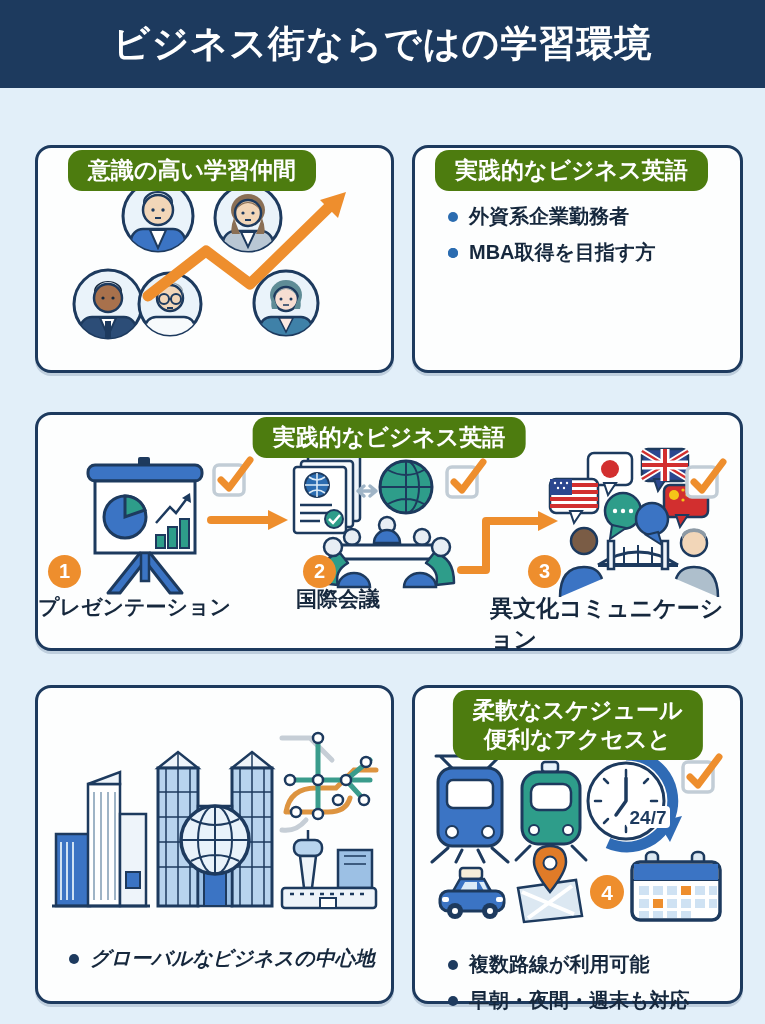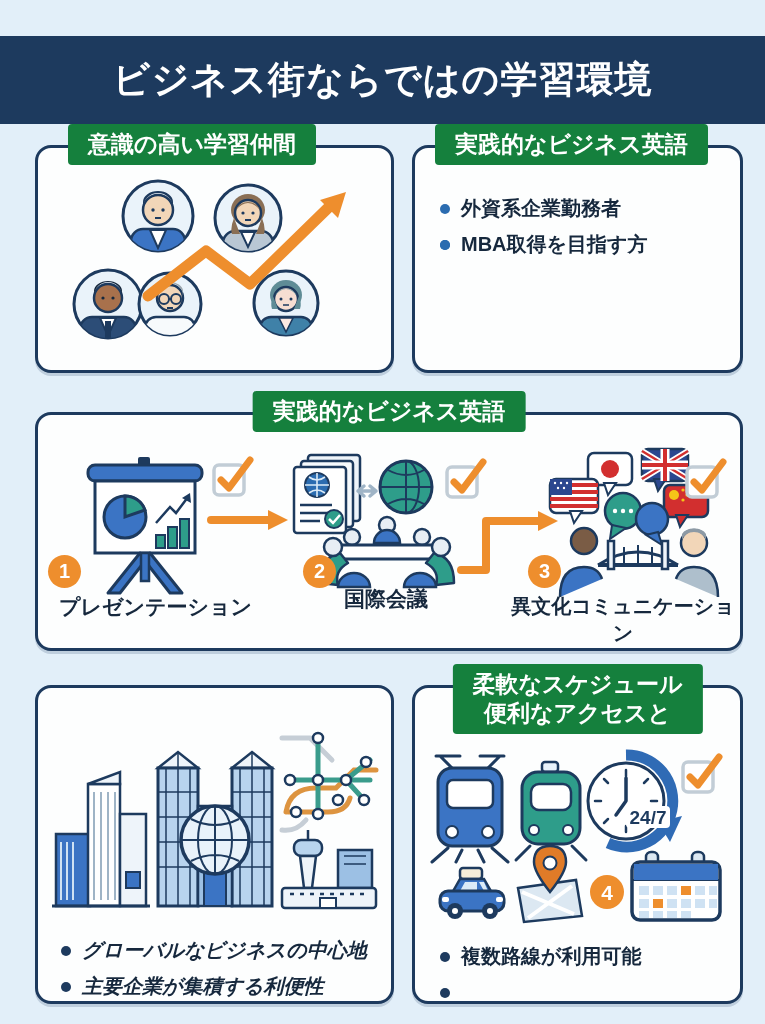--- a/index.html
+++ b/index.html
@@ -1,39 +1,39 @@
 <!DOCTYPE html>
 <html><head>
 <meta charset="utf-8">
 <style>
   html,body{margin:0;padding:0;}
   body{font-family:"Liberation Sans","DejaVu Sans",sans-serif;}
   .page{position:relative;width:765px;height:1024px;background:#e2eff9;overflow:hidden;}
   .header{position:absolute;left:0;top:0;width:765px;height:88px;background:#1d3a5e;
-          display:flex;align-items:center;justify-content:center;margin-top:36px;}
+          display:flex;align-items:center;justify-content:center;}
   .header h1{margin:0;color:#ffffff;font-size:37px;font-weight:800;letter-spacing:1px;}
   .card{position:absolute;background:#fdfefe;border:3px solid #1d3a5e;border-radius:16px;
         box-shadow:0 3px 0 rgba(29,58,94,.18);}
-  .badge{position:absolute;background:#15803d;color:#fff;font-weight:800;font-size:23px;
-         padding:6px 20px;border-radius:4px;line-height:1.25;white-space:nowrap;z-index:5;}
+  .badge{position:absolute;background:#4d7c0f;color:#fff;font-weight:800;font-size:23px;
+         padding:6px 20px;border-radius:14px;line-height:1.25;white-space:nowrap;z-index:5;margin-top:26px;}
   .badge.center{left:50%;transform:translateX(-50%);text-align:center;}
   .card1{left:35px;top:145px;width:353px;height:222px;}
   .card2{left:412px;top:145px;width:325px;height:222px;}
   .card3{left:35px;top:412px;width:702px;height:233px;}
   .card4{left:35px;top:685px;width:353px;height:313px;}
   .card5{left:412px;top:685px;width:325px;height:313px;}
-  ul.blist{list-style:none;margin:4px;padding:0;}
+  ul.blist{list-style:none;margin:12px;padding:0;}
   ul.blist li{position:relative;padding-left:24px;color:#16283d;font-weight:800;
               font-size:20px;line-height:1.25;margin-bottom:11px;}
   ul.blist li .dot{position:absolute;left:3px;top:8px;width:10px;height:10px;border-radius:50%;
               background:#2b6cb0;}
   .card4 ul.blist li .dot,.card5 ul.blist li .dot{background:#1d3a5e;}
   .num{position:absolute;width:33px;height:33px;border-radius:50%;background:#ee8e2d;color:#fff;
        font-weight:800;font-size:20px;display:flex;align-items:center;justify-content:center;z-index:4;}
-  .step-label{position:absolute;text-align:center;color:#16283d;font-weight:800;font-size:21px;}
+  .step-label{position:absolute;text-align:left;color:#16283d;font-weight:800;font-size:21px;}
   .abs{position:absolute;}
   svg{display:block;overflow:visible;}
   svg text{font-family:"Liberation Sans","DejaVu Sans",sans-serif;}
 </style>
 </head>
 <body>
 
 <div class="page">
 
   <div class="header">
@@ -274,21 +274,21 @@
         <circle cx="148" cy="98" r="13" fill="#f2d6b8" stroke="#1d3a5e" stroke-width="2.5"></circle>
         <path d="M136,95 a13,13 0 0 1 24,0 l0,-6 a13,9 0 0 0 -24,0 z" fill="#8d9aa5"></path>
         <path d="M172,152 q0,-30 -24,-30 q-14,0 -18,12" fill="#aebfcc" stroke="#1d3a5e" stroke-width="2.5"></path>
       </g>
     </svg>
     <svg class="abs" style="left:645px;top:42px;" width="44" height="44" viewBox="0 0 44 44">
       <rect x="4" y="10" width="30" height="30" rx="5" fill="#fff" stroke="#c2cdd6" stroke-width="3.5"></rect>
       <path d="M11,25 L19,33 L40,5" fill="none" stroke="#ee8e2d" stroke-width="7" stroke-linecap="round" stroke-linejoin="round"></path>
     </svg>
     <div class="num" style="left:490px;top:140px;">3</div>
-    <div class="step-label" style="left:464px;top:178px;width:242px;font-size:20px;">異文化コミュニケーション</div>
+    <div class="step-label" style="left:452px;top:178px;width:242px;font-size:23px;">異文化コミュニケーション</div>
   </div>
 
   <div class="card card4">
     <svg class="abs" style="left:12px;top:34px;" width="330" height="205" viewBox="0 0 330 205">
 
       <g>
         <rect x="6" y="112" width="34" height="72" fill="#3b74c4" stroke="#1d3a5e" stroke-width="2.5"></rect>
         <path d="M11,120 v58 M17,120 v58 M23,120 v58" stroke="#cfe2f3" stroke-width="2"></path>
         <rect x="38" y="62" width="32" height="122" fill="#ffffff" stroke="#1d3a5e" stroke-width="2.5"></rect>
         <path d="M38,62 L70,50 L70,62 Z" fill="#eef4fa" stroke="#1d3a5e" stroke-width="2.5"></path>
@@ -338,21 +338,20 @@
         <polygon points="250,134 266,134 262,166 254,166" fill="#eef4fa" stroke="#1d3a5e" stroke-width="2.5"></polygon>
         <rect x="288" y="128" width="34" height="38" fill="#9cc0e4" stroke="#1d3a5e" stroke-width="2.5"></rect>
         <path d="M294,134 h22 M294,142 h22" stroke="#1d3a5e" stroke-width="1.5"></path>
         <rect x="232" y="166" width="94" height="20" rx="3" fill="#eef4fa" stroke="#1d3a5e" stroke-width="2.5"></rect>
         <path d="M240,172 h4 M250,172 h4 M260,172 h4 M270,172 h4 M280,172 h4 M290,172 h4 M300,172 h4 M310,172 h4" stroke="#1d3a5e" stroke-width="2.5"></path>
         <rect x="270" y="176" width="16" height="10" fill="#ffffff" stroke="#1d3a5e" stroke-width="2"></rect>
       </g>
     </svg>
     <ul class="blist abs" style="left:16px;top:246px;width:330px;font-style:italic;">
       <li><span class="dot"></span><span>グローバルなビジネスの中心地</span></li>
-      <li><span class="dot"></span><span>主要企業が集積する利便性</span></li>
     </ul>
   </div>
 
   <div class="card card5">
     <div class="badge center" style="top:-24px;">
       <div>柔軟なスケジュール</div>
       <div>便利なアクセスと</div>
     </div>
     <svg class="abs" style="left:15px;top:62px;" width="295" height="172" viewBox="0 0 295 172">
 
@@ -435,17 +434,17 @@
             <rect x="223" y="161" width="10" height="7"></rect>
           <rect x="237" y="161" width="10" height="7"></rect>
             <rect x="251" y="161" width="10" height="7"></rect>
         </g>
         <rect x="251" y="136" width="10" height="9" fill="#ee8e2d"></rect>
         <rect x="223" y="149" width="10" height="9" fill="#ee8e2d"></rect>
       </g>
     </svg>
     <ul class="blist abs" style="left:18px;top:252px;width:295px;">
       <li><span class="dot"></span><span>複数路線が利用可能</span></li>
-      <li><span class="dot"></span></li>
+      <li><span class="dot"></span><span>早朝・夜間・週末も対応</span></li>
     </ul>
   </div>
 
 </div>
 
 </body></html>

